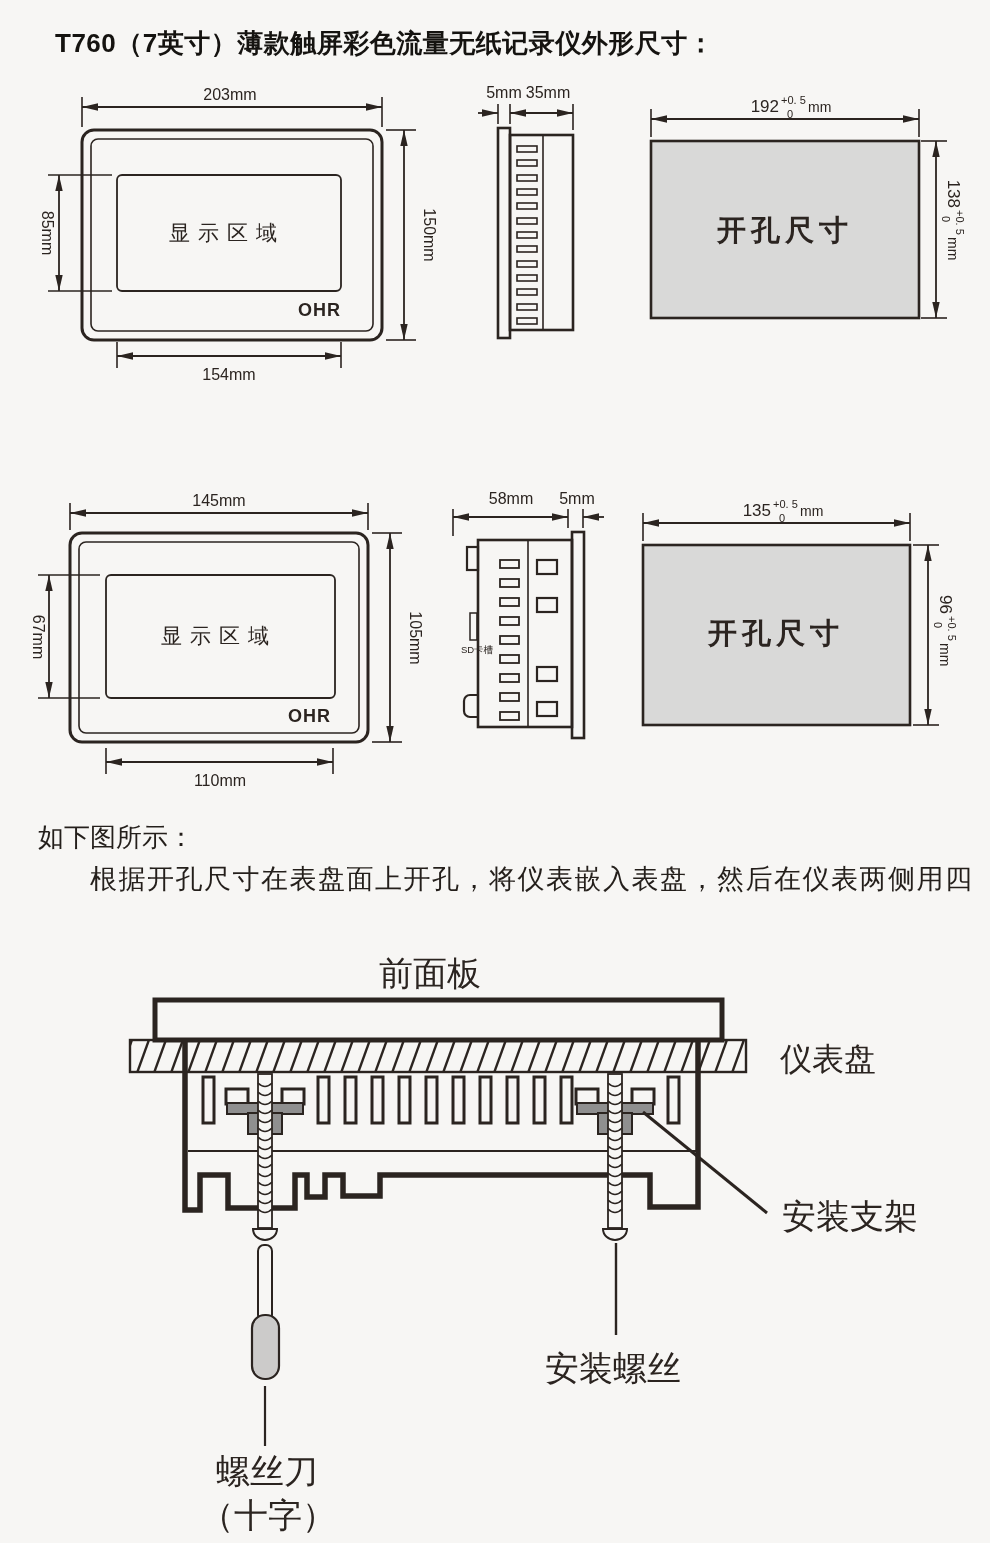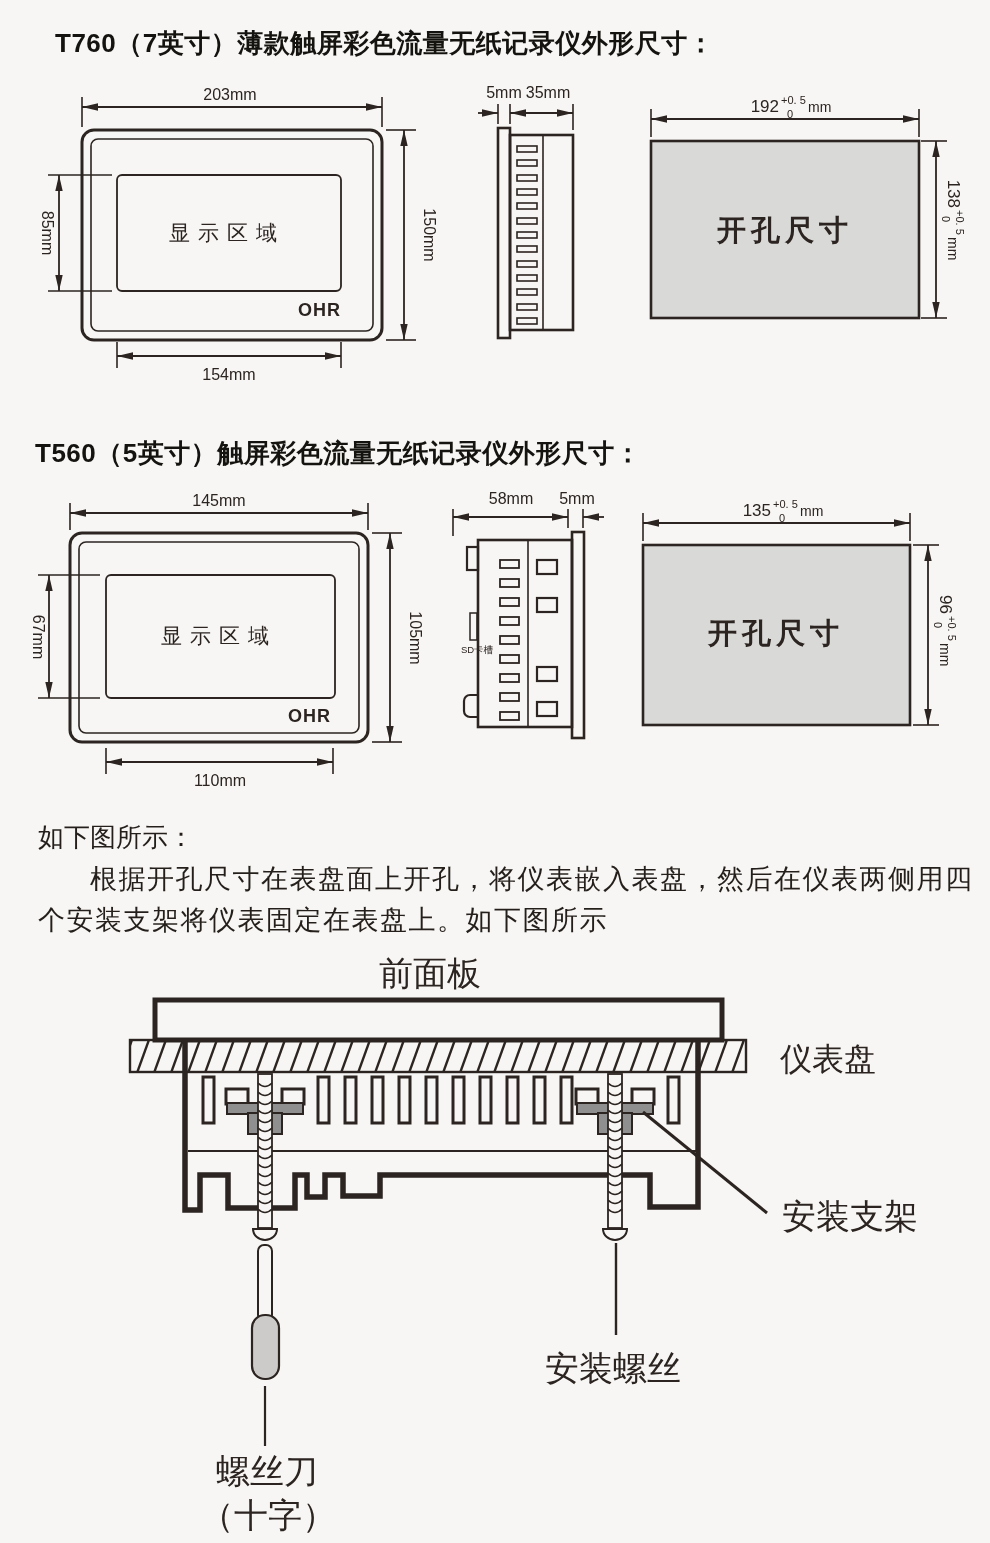--- a/index.html
+++ b/index.html
@@ -118,21 +118,20 @@
       <line x1="936" y1="61" x2="936" y2="238" class="ln dimln" marker-start="url(#ar)" marker-end="url(#ar)"></line>
       <g transform="translate(952,128) rotate(90)">
         <text x="0" y="4" text-anchor="end" class="fs-num">138</text>
         <text x="2" y="-4" class="fs-tol">+0. 5</text>
         <text x="8" y="10" class="fs-tol">0</text>
         <text x="29" y="4" class="fs-unit">mm</text>
       </g>
     </g>
   </svg>
 
-  <div class="abs sec-title" style="left:35px;top:436px;">T560（5英寸）触屏彩色流量无纸记录仪外形尺寸：</div>
 
   <svg class="abs" style="left:0;top:490px;" width="990" height="312" viewBox="0 0 990 312">
 
     <g>
       <rect x="70" y="43" width="298" height="209" rx="12" class="ln" stroke-width="3"></rect>
       <rect x="79" y="52" width="280" height="191" rx="7" class="ln thin"></rect>
       <rect x="106" y="85" width="229" height="123" rx="5" class="ln dimln"></rect>
       <text x="219" y="153" text-anchor="middle" class="fs-disp">显示区域</text>
       <text x="331" y="232" text-anchor="end" class="fs-logo">OHR</text>
 
@@ -214,21 +213,20 @@
         <text x="0" y="4" text-anchor="end" class="fs-num">96</text>
         <text x="2" y="-4" class="fs-tol">+0. 5</text>
         <text x="8" y="10" class="fs-tol">0</text>
         <text x="29" y="4" class="fs-unit">mm</text>
       </g>
     </g>
   </svg>
 
   <div class="abs body-head" style="left:38px;top:820px;">如下图所示：</div>
   <div class="abs body-text" style="left:90px;top:861px;">根据开孔尺寸在表盘面上开孔，将仪表嵌入表盘，然后在仪表两侧用四</div>
-  <div class="abs body-text" style="left:38px;top:902px;">个安装支架将仪表固定在表盘上。如下图所示</div>
 
   <svg class="abs" style="left:0;top:943px;" width="990" height="600" viewBox="0 0 990 600">
     <defs>
       <pattern id="hatch" width="17" height="32" patternUnits="userSpaceOnUse">
         <line x1="1" y1="34" x2="14" y2="-2" stroke="#2b2420" stroke-width="2.4"></line>
       </pattern>
       <g id="bracketAsm">
         <rect x="-39" y="146" width="22" height="15" class="ln" stroke-width="3"></rect>
         <rect x="17" y="146" width="22" height="15" class="ln" stroke-width="3"></rect>
         <rect x="-38" y="160" width="76" height="11" fill="#8f8f8f" stroke="#2b2420" stroke-width="2"></rect>

